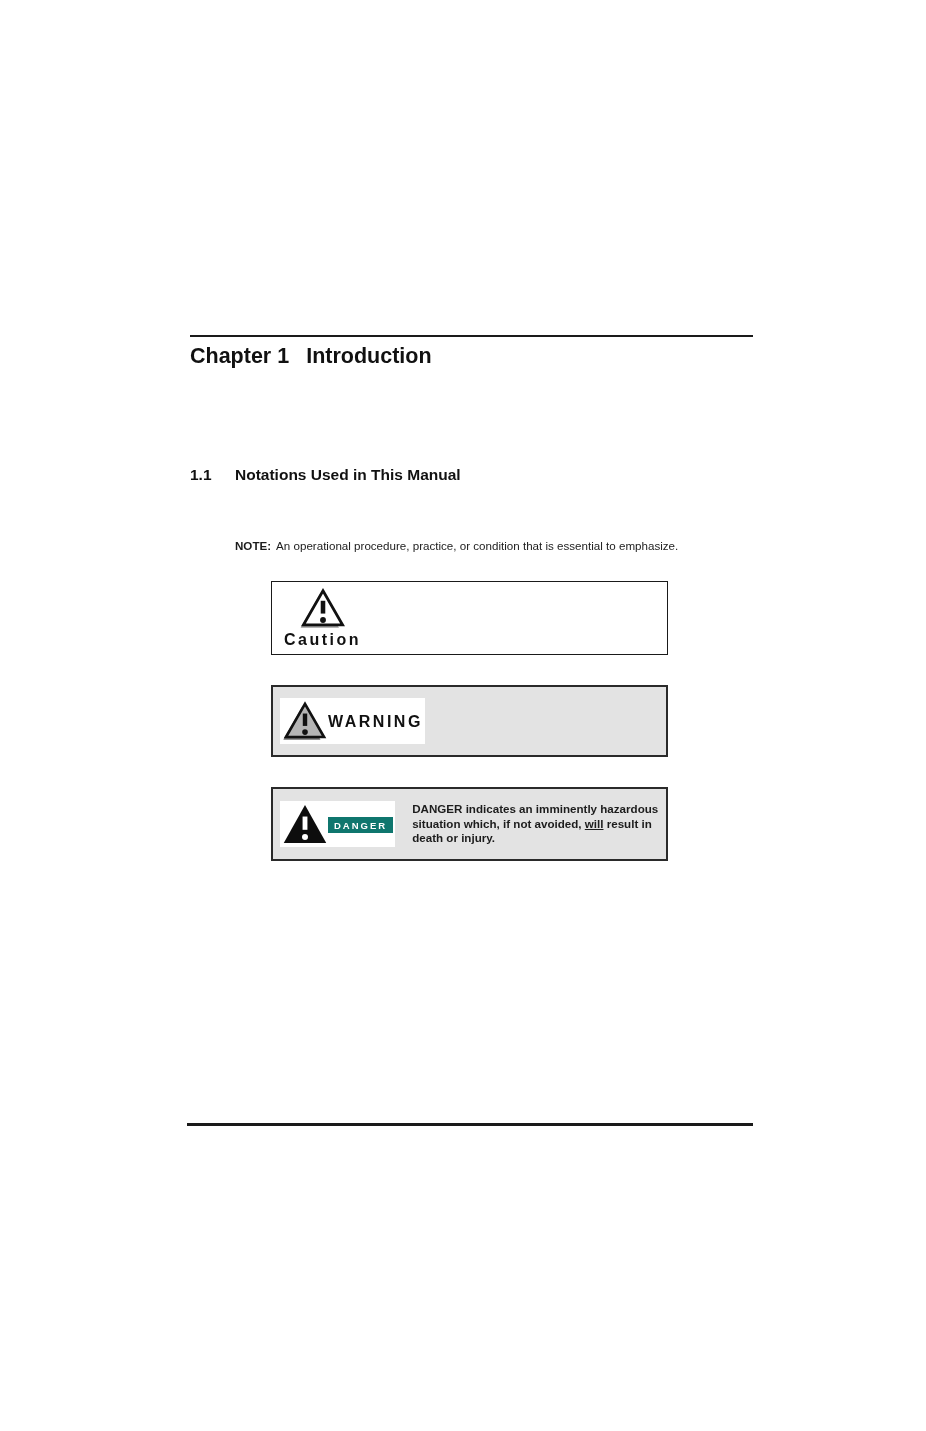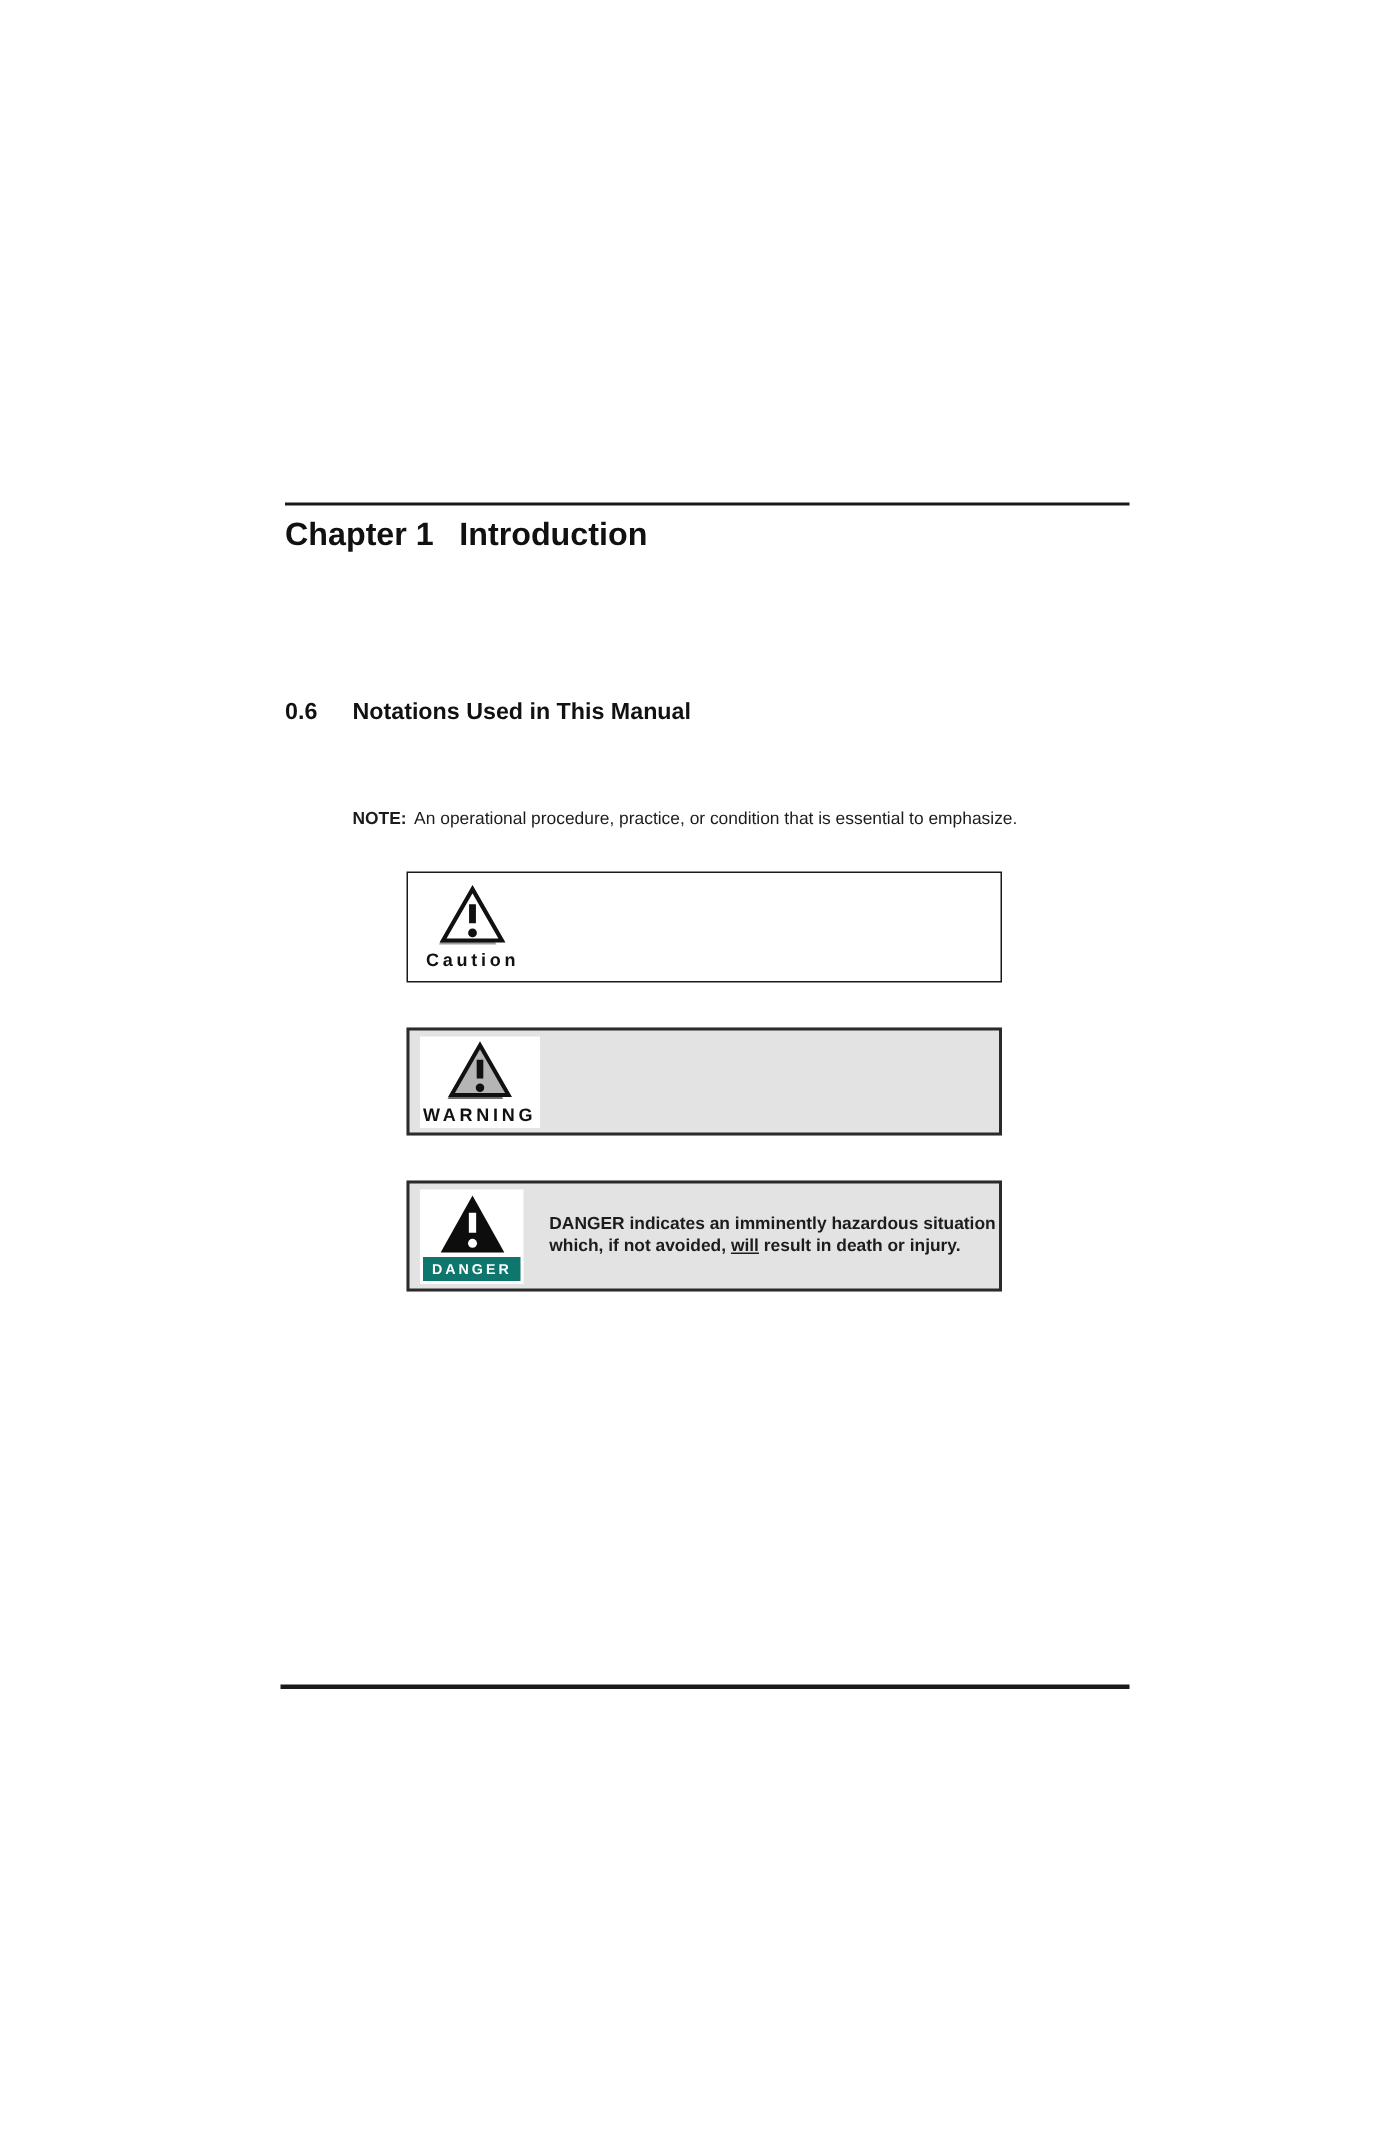--- a/index.html
+++ b/index.html
@@ -47,26 +47,26 @@
   .notice-warning{top:685px;height:72px;border:2px solid #2a2a2a;background:#e3e3e3;}
   .notice-danger{top:787px;height:74px;border:2px solid #2a2a2a;background:#e3e3e3;}
 
   .icon-col{
     flex:0 0 auto;
     display:flex;flex-direction:column;align-items:center;
     margin-left:12px;
   }
   .icon-patch{
     background:#ffffff;
-    display:flex;flex-direction:column;align-items:center;
+    display:flex;flex-direction:row;align-items:center;
     padding:3px 2px 2px 2px;
     margin-left:-5px;
   }
   .icon-label{
-    font-size:12px;font-weight:bold;letter-spacing:2.5px;
+    font-size:16px;font-weight:bold;letter-spacing:2.5px;
     color:#111;margin-top:1px;white-space:nowrap;
   }
   .danger-bar{
     background:#0f766e;color:#ffffff;
     font-size:9.5px;font-weight:bold;letter-spacing:2px;
     padding:3px 6px 2px 6px;margin-top:1px;white-space:nowrap;
   }
   .notice-text{margin:0 0 0 17px;}
   .notice-text.bold{font-weight:bold;}
   .w-caution{width:322px;}
@@ -81,21 +81,21 @@
 
   <div class="rule rule-top"></div>
 
   <h1 class="chapter">
       <span>Chapter 1</span>
       <span>Introduction</span>
     </h1>
 
 
   <div class="section-head">
-    <span class="sec-num">0.6</span>
+    <span class="sec-num">1.1</span>
     <span class="sec-title">Notations Used in This Manual</span>
   </div>
 
 
   <p class="note-line body-text"><span class="note-label">NOTE:</span><span>An operational procedure, practice, or condition that is essential to emphasize.</span></p>
 
   <div class="notice notice-caution">
     <div class="icon-col">
       <svg width="48" height="42" viewBox="0 0 52 46">
         <polygon points="22.5,6.5 43.5,43.5 1.5,43.5" fill="#9c9c9c"></polygon>

